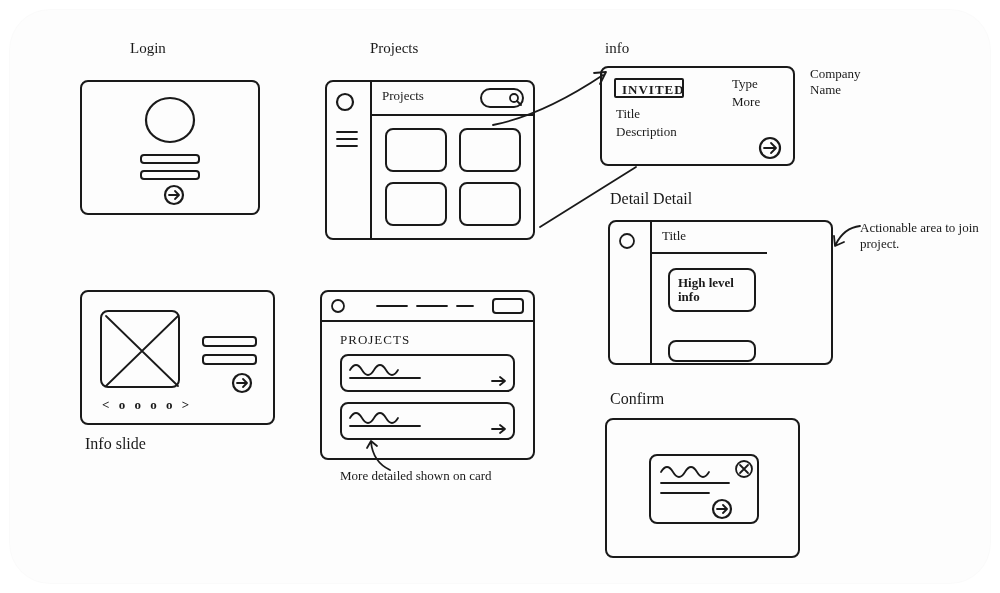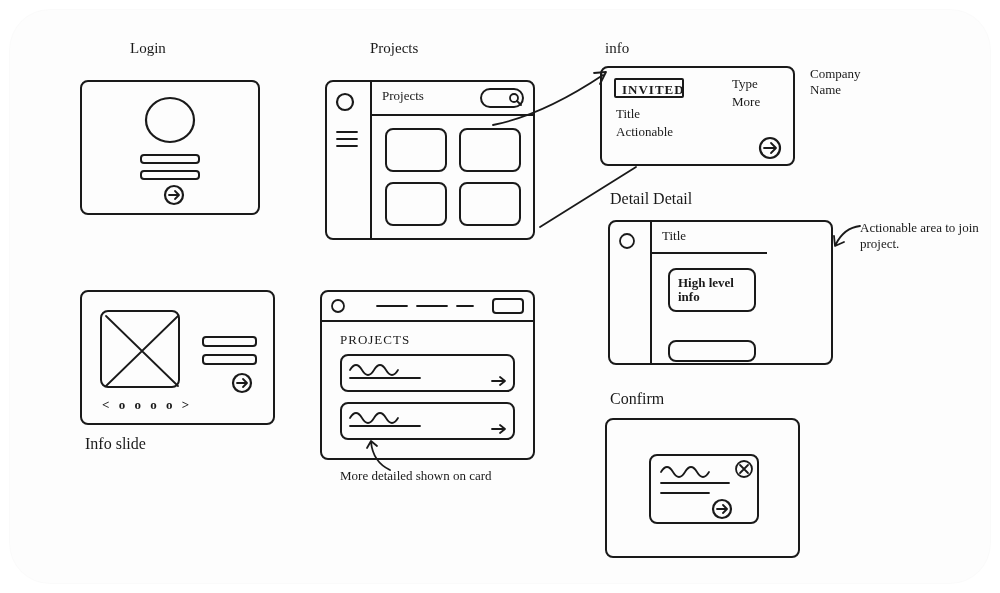--- a/index.html
+++ b/index.html
@@ -126,21 +126,21 @@
   </svg>
 
   <div class="el txt title" style="left:595px;top:30px">info</div>
   <div class="el box" style="left:590px;top:56px;width:195px;height:100px">
     <div class="el box" style="left:12px;top:10px;width:70px;height:20px;border-radius:2px">
       <div class="el tiny" style="left:6px;top:2px;letter-spacing:1px">INVITED</div>
     </div>
     <div class="el small" style="left:130px;top:8px">Type</div>
     <div class="el small" style="left:130px;top:26px">More</div>
     <div class="el small" style="left:14px;top:38px">Title</div>
-    <div class="el small" style="left:14px;top:56px">Actionable</div>
+    <div class="el small" style="left:14px;top:56px">Description</div>
     <svg class="el" style="left:156px;top:68px;width:28px;height:26px">
       <circle cx="12" cy="12" r="10" class="stroke"></circle>
       <path d="M6 12 H17 M13 7 L18 12 L13 17" class="stroke thin"></path>
     </svg>
   </div>
   <div class="el txt small" style="left:800px;top:56px;width:80px;white-space:normal">Company Name</div>
 
   <svg class="el" style="left:478px;top:55px;width:130px;height:70px">
     <path d="M5 60 Q55 50 115 10 M106 8 L118 7 L112 19" class="stroke thin"></path>
   </svg>

